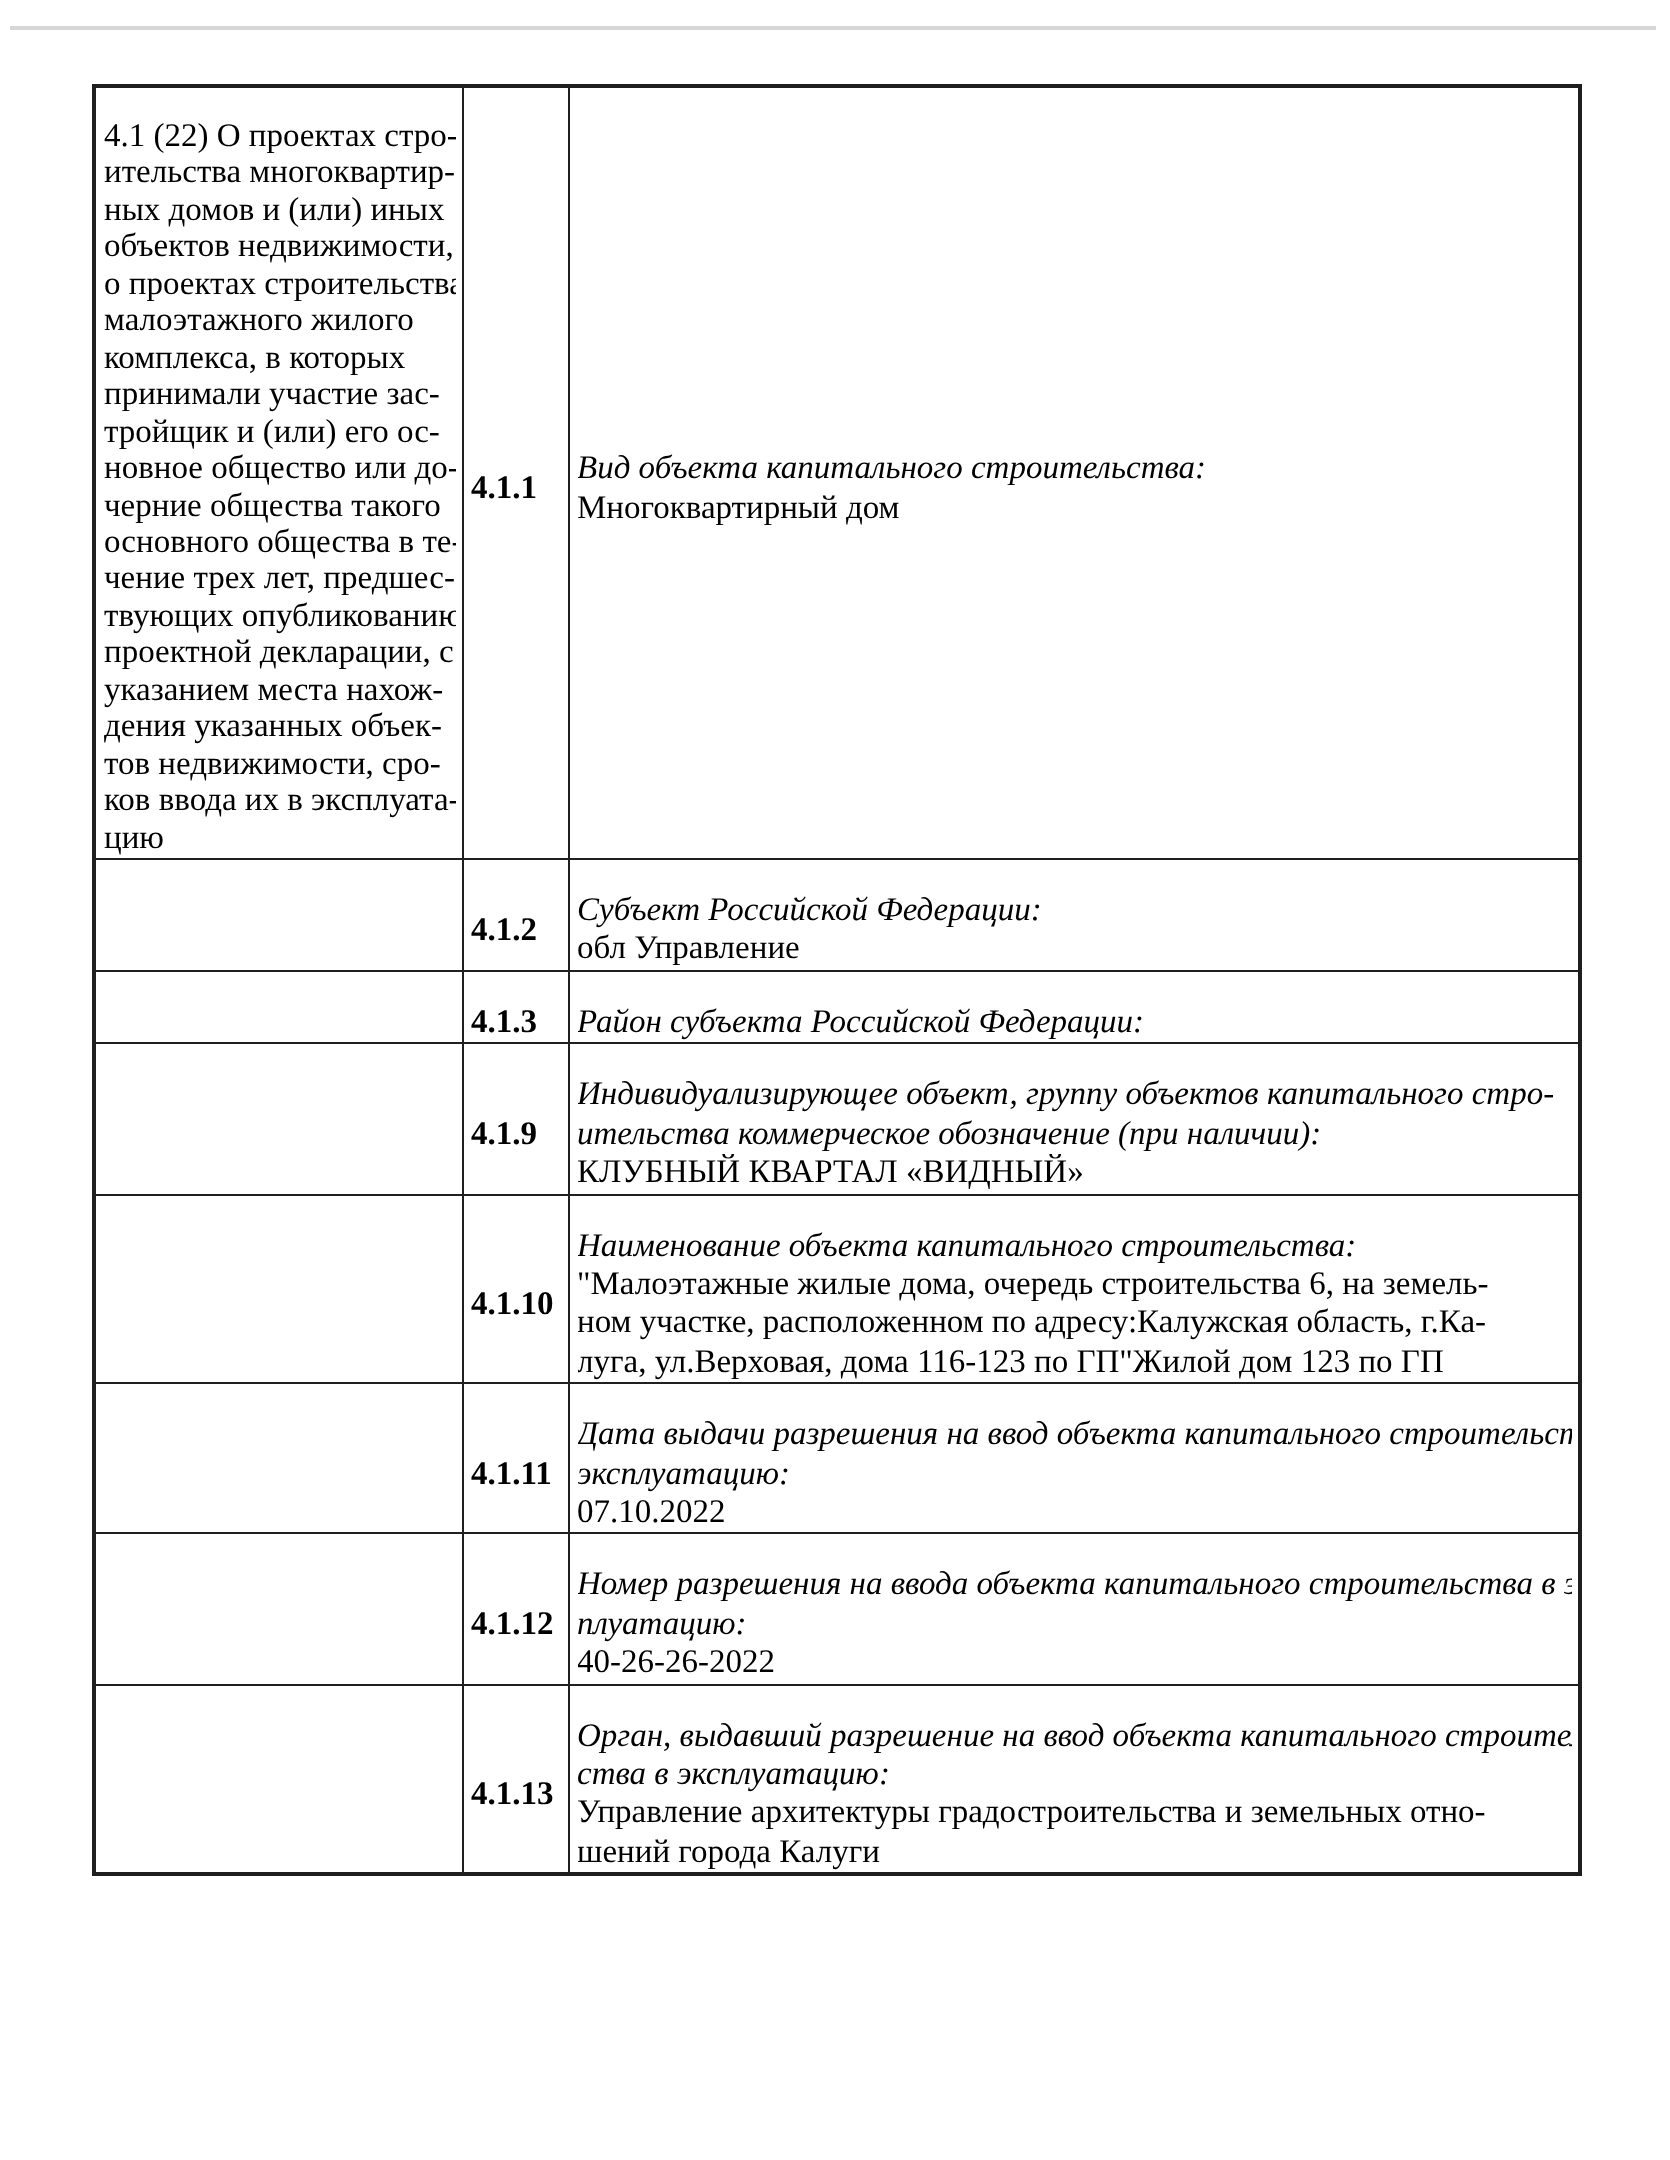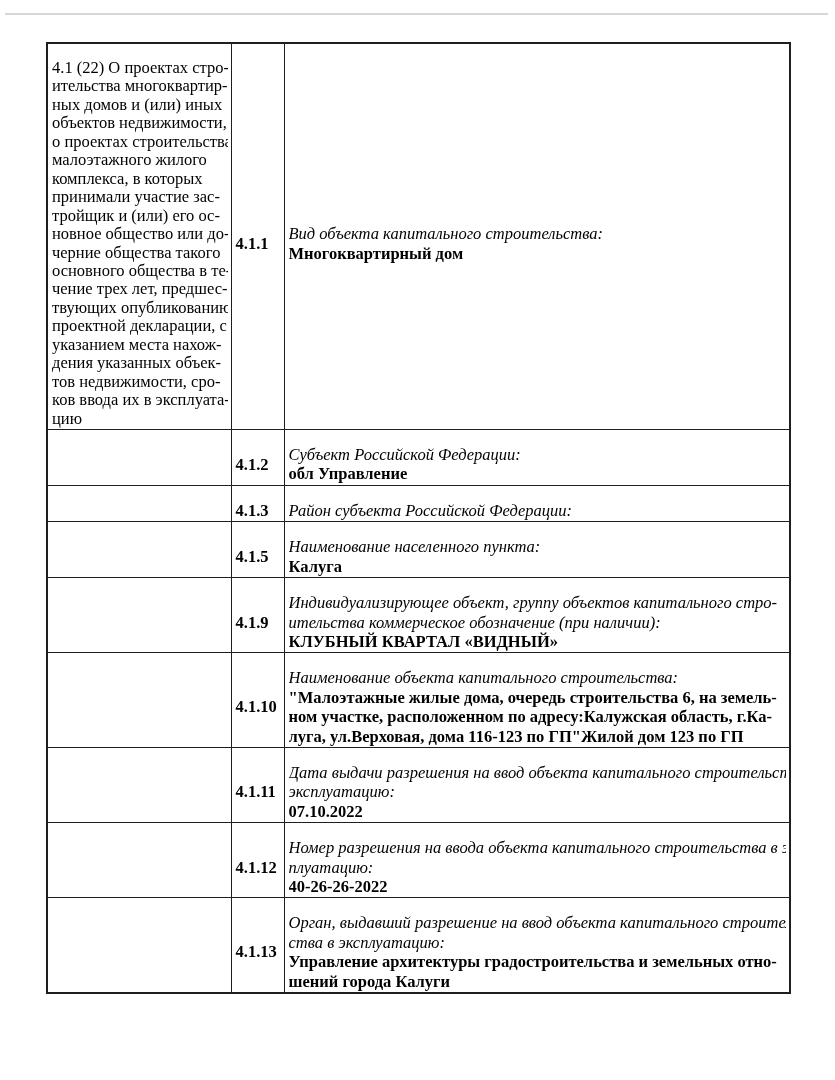--- a/index.html
+++ b/index.html
@@ -61,21 +61,21 @@
   td.content .label {
     white-space: pre;
     overflow: hidden;
     font-style: italic;
   }
   td.content .value {
     white-space: pre;
     overflow: hidden;
   }
   td.content .value .vb {
-    font-weight: bold;
+    font-weight: normal;
   }
 </style>
 </head>
 <body>
 
 <div class="prev-table-edge"></div>
 
 <table class="decl">
   <colgroup>
     <col class="c-desc">
@@ -126,28 +126,20 @@
     <tr>
       <td class="desc"></td>
       <td class="code">4.1.3</td>
       <td class="content">
         <div class="label">Район субъекта Российской Федерации:</div>
 
       </td>
     </tr>
 
 
-    <tr>
-      <td class="desc"></td>
-      <td class="code">4.1.5</td>
-      <td class="content">
-        <div class="label">Наименование населенного пункта:</div>
-        <div class="value hide-if-empty"><span class="vp"></span><span class="vb">Калуга</span></div>
-      </td>
-    </tr>
 
 
 
 
     <tr>
       <td class="desc"></td>
       <td class="code">4.1.9</td>
       <td class="content">
         <div class="label">Индивидуализирующее объект, группу объектов капитального стро-
 ительства коммерческое обозначение (при наличии):</div>

